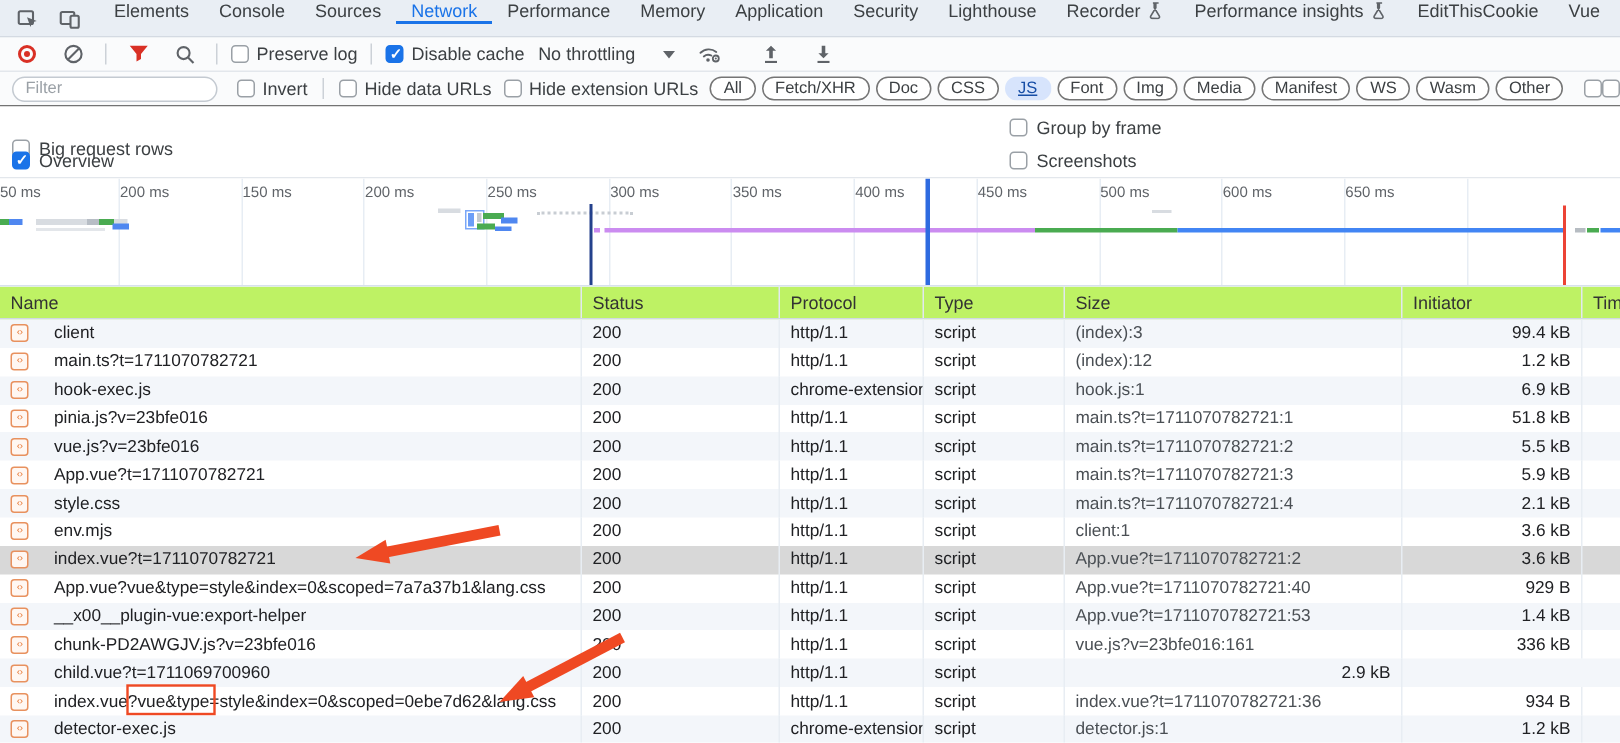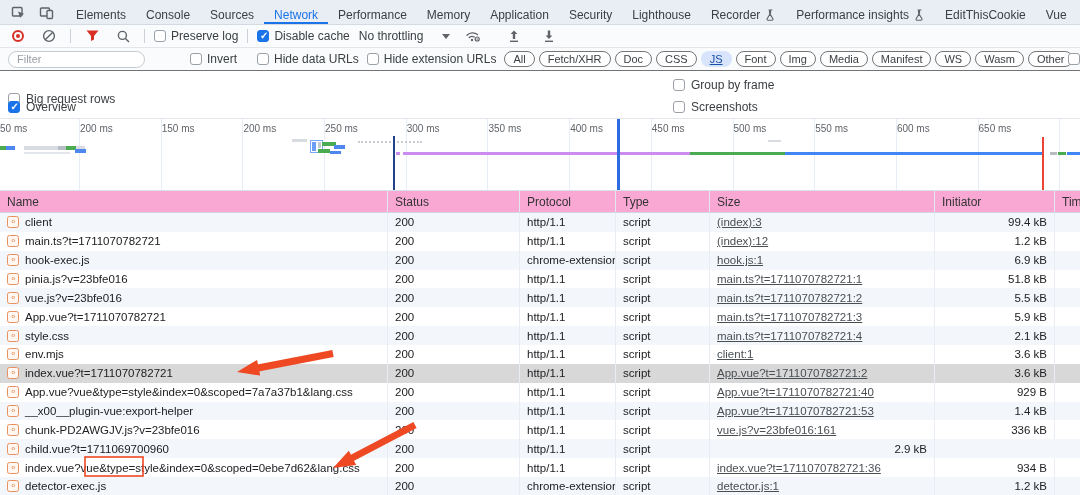--- a/index.html
+++ b/index.html
@@ -3,21 +3,21 @@
 <meta charset="utf-8">
 <style>
   * { margin:0; padding:0; box-sizing:border-box; }
   html,body { width:1080px; height:495px; overflow:hidden; }
   body { font-family:"Liberation Sans", sans-serif; font-size:12px; color:#202124; background:#fff; position:relative; }
 
   
   .tabbar { height:25px; background:#e9eef4; border-bottom:1px solid #d4dae2; display:flex; align-items:stretch; }
   .tabbar-icons { display:flex; align-items:center; gap:4px; padding:0 8px 0 6px; }
   .icon-btn { width:24px; height:20px; display:flex; align-items:center; justify-content:center; border-radius:3px; }
-  .tabs { display:flex; align-items:flex-end; }
+  .tabs { display:flex; align-items:flex-start; }
   .tab { display:flex; align-items:center; gap:5px; padding:0 10px; color:#3c4043; cursor:default; border-bottom:2px solid transparent; white-space:nowrap; }
   .tab.active { color:#1a73e8; border-bottom-color:#1a73e8; }
   .tab .flask-icon { display:none; }
   .tab.has-flask .flask-icon { display:inline-block; }
 
   
   .toolbar { height:23px; background:#fafbfc; border-bottom:1px solid #e3e7ec; display:flex; align-items:center; gap:7px; padding:0 6px; }
   .tb-sep { width:1px; height:14px; background:#ccd1d7; margin:0 2px; }
   .record-icon { width:12px; height:12px; border:2px solid #d93025; border-radius:50%; position:relative; }
   .record-icon::after { content:""; position:absolute; left:2px; top:2px; width:4px; height:4px; border-radius:50%; background:#d93025; }
@@ -45,30 +45,30 @@
   
   .overview { height:72px; background:#fff; border-bottom:1px solid #d8e1ec; position:relative; overflow:hidden; }
   .ruler { position:absolute; inset:0; display:flex; }
   .ruler-cell { height:100%; border-right:1px solid #e7edf4; flex:0 0 81.7px; }
   .ruler-cell:first-child { flex:0 0 80px; }
   .ruler-cell span { display:block; text-align:left; padding:4px 5px 0 0; font-size:10px; color:#5f6368; }
   .ov-bar { position:absolute; }
 
   
   .grid-cols { display:grid; grid-template-columns:388px 132px 96px 94px 225px 120px 25px; }
-  .thead { height:22px; background:#f9a8d4; border-bottom:1px solid #cfd8e3; }
+  .thead { height:22px; background:#bef264; border-bottom:1px solid #cfd8e3; }
   .th { display:flex; align-items:center; padding:0 7px; border-right:1px solid #e2e8f0; color:#333; overflow:hidden; white-space:nowrap; }
   .rows .row { height:18.87px; }
   .rows .row:nth-child(odd) { background:#f3f6fa; }
   .rows .row.selected { background:#d8d8d8; }
   .td { display:flex; align-items:center; padding:0 7px; border-right:1px solid #e8edf3; overflow:hidden; white-space:nowrap; font-size:11.5px; color:#202124; }
-  .td.name { gap:6px; padding-left:7px; }
+  .td.name { gap:17px; padding-left:7px; }
   .td.size { justify-content:flex-end; }
   .script-icon { width:12px; height:12px; border:1px solid #e8915e; border-radius:2.5px; background:#fff7f2; flex:0 0 auto; display:flex; align-items:center; justify-content:center; font-size:7px; color:#e87d3c; letter-spacing:-0.5px; line-height:10px; }
-  .initiator-link { color:#4a4f54; text-decoration:underline; }
+  .initiator-link { color:#4a4f54; }
 
   .annotations { position:absolute; inset:0; pointer-events:none; z-index:60; }
 </style>
 </head>
 <body>
 
 <div class="tabbar">
   <div class="tabbar-icons">
     <span class="icon-btn">
       <svg width="15" height="15" viewBox="0 0 15 15">
@@ -197,21 +197,21 @@
   <span class="icon-btn" style="margin-left:4px">
     <svg width="12" height="13" viewBox="0 0 12 13">
         <path d="M6 8.9L2.6 5.5h2.2v-5h2.4v5h2.2z" fill="#5f6368"></path>
         <rect x="2" y="10.6" width="8" height="1.4" fill="#5f6368"></rect>
       </svg>
   </span>
 </div>
 
 <div class="filterbar">
   <input class="filter-input" placeholder="Filter" style="">
-  <span class="cb-group" style="margin-left:37px">
+  <span class="cb-group" style="margin-left:5px">
     <span class="cb"></span>
     <span>Invert</span>
   </span>
   <span class="tb-sep"></span>
   <span class="cb-group">
     <span class="cb"></span>
     <span>Hide data URLs</span>
   </span>
   <span class="cb-group">
     <span class="cb"></span>
@@ -283,23 +283,20 @@
         <span>350 ms</span>
       </div>
       <div class="ruler-cell">
         <span>400 ms</span>
       </div>
       <div class="ruler-cell">
         <span>450 ms</span>
       </div>
       <div class="ruler-cell">
         <span>500 ms</span>
-      </div>
-      <div class="ruler-cell">
-        <span>550 ms</span>
       </div>
       <div class="ruler-cell">
         <span>600 ms</span>
       </div>
       <div class="ruler-cell">
         <span>650 ms</span>
       </div>
     </div>
 
   <div class="ov-bar" style="left:0;top:27px;width:6px;height:4px;background:#4aab51"></div>

